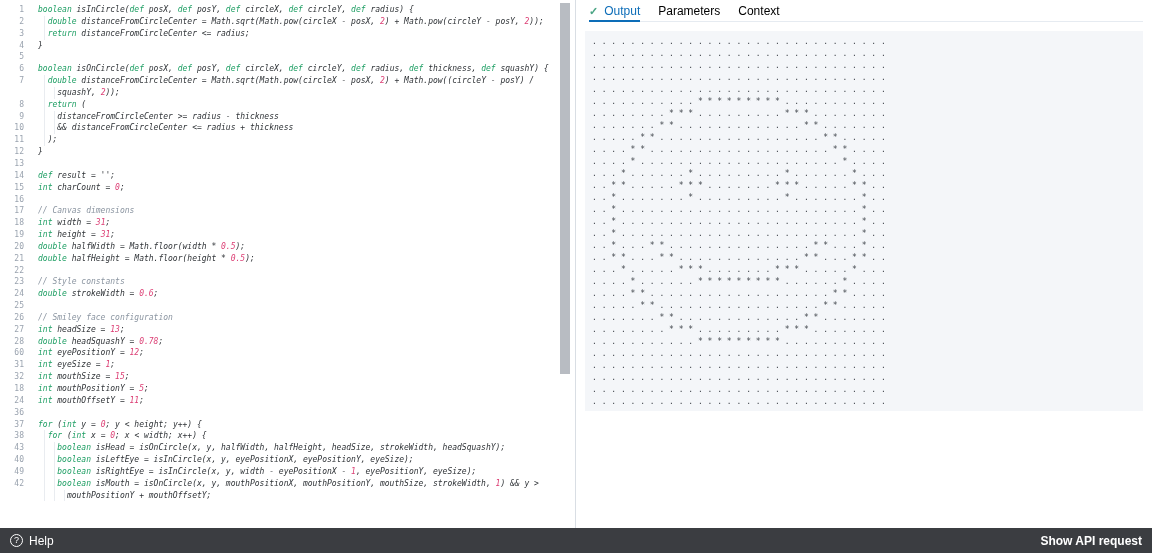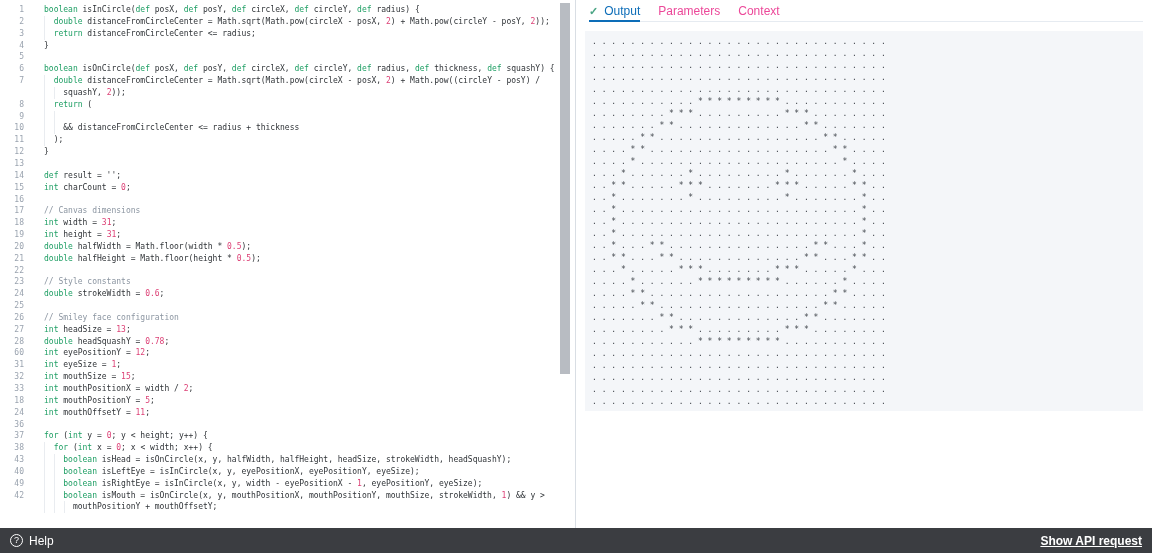--- a/index.html
+++ b/index.html
@@ -5,65 +5,65 @@
   * { margin:0; padding:0; box-sizing:border-box; }
   html,body { background:#fff; }
   .app { width:1152px; height:553px; font-family:"Liberation Sans", sans-serif; position:relative; background:#fff; overflow:hidden; }
   .main { display:flex; height:528px; }
 
   
   .editor { width:575px; position:relative; overflow:hidden; background:#fff; }
   .code-area { padding-top:4px; }
   .code-line { display:flex; height:11.85px; position:relative; white-space:pre; font-family:"DejaVu Sans Mono", monospace; font-size:8px; line-height:11.85px; }
   .gutter { width:24px; flex:none; text-align:right; color:#9aa3af; }
-  .code-text { margin-left:20px; color:#2f3337; }
+  .code-text { margin-left:14px; color:#2f3337;font-style:italic; }
   .tk-kw { color:#1d9e63; }
   .tk-num { color:#dc3e74; }
   .tk-com { color:#8b95a1; }
   .guide { position:absolute; top:0; bottom:0; width:1px; background:#e9ecf0; }
   .sb-thumb { position:absolute; right:5px; top:3px; width:10px; height:371px; background:#b8bcc2; }
 
   .divider { width:1px; background:#d9dee4; }
 
   
   .right { flex:1; background:#fff; position:relative; }
   .tabbar { height:22px; display:flex; align-items:center; padding-left:13px; position:relative; }
   .tab-border { position:absolute; left:13px; right:9px; bottom:0; height:1px; background:#e6ebf1; }
-  .tab { font-size:12px; color:#ec4899; margin-right:18px; height:22px; display:flex; align-items:center; cursor:pointer; position:relative; }
+  .tab { font-size:12px; color:#000000; margin-right:18px; height:22px; display:flex; align-items:center; cursor:pointer; position:relative; }
   .tab.active { color:#0d6db8; font-weight:500; }
   .tab.active::after { content:""; position:absolute; left:0; right:0; bottom:0; height:2px; background:#0d6db8; z-index:2; }
   .check { color:#4ba585; font-size:11px; margin-right:6px; font-weight:700; }
 
   .output-box { margin:9px 9px 0 9px; height:380px; background:#f4f6f9; overflow:hidden; }
   .art { padding:5px 0 0 7px; font-family:"DejaVu Sans Mono", monospace; font-size:8px; line-height:12px; color:#3f444a; white-space:pre; }
 
   
   .footer { height:25px; background:#3b3d41; color:#fff; display:flex; align-items:center; justify-content:space-between; padding:0 10px; font-size:12px; }
   .help-wrap { display:flex; align-items:center; gap:6px; cursor:pointer; }
   .help-circle { width:13px; height:13px; border:1px solid #fff; border-radius:50%; font-size:9px; line-height:11px; text-align:center; display:inline-block; }
-  .api-link { font-weight:600; cursor:pointer;text-decoration:underline; }
+  .api-link { font-weight:600; cursor:pointer; }
 </style>
 </head>
 <body>
 
 <div class="app">
   <div class="main">
 
     <div class="editor">
       <div class="code-area" id="code-lines">
           <div class="code-line"><span class="gutter">1</span><span class="code-text"><span class="tk-kw">boolean</span> isInCircle(<span class="tk-kw">def</span> posX, <span class="tk-kw">def</span> posY, <span class="tk-kw">def</span> circleX, <span class="tk-kw">def</span> circleY, <span class="tk-kw">def</span> radius) {</span></div>
           <div class="code-line"><span class="guide" style="left:44.3px"></span><span class="gutter">2</span><span class="code-text">  <span class="tk-kw">double</span> distanceFromCircleCenter = Math.sqrt(Math.pow(circleX - posX, <span class="tk-num">2</span>) + Math.pow(circleY - posY, <span class="tk-num">2</span>));</span></div>
           <div class="code-line"><span class="guide" style="left:44.3px"></span><span class="gutter">3</span><span class="code-text">  <span class="tk-kw">return</span> distanceFromCircleCenter &lt;= radius;</span></div>
           <div class="code-line"><span class="gutter">4</span><span class="code-text">}</span></div>
           <div class="code-line"><span class="gutter">5</span><span class="code-text"></span></div>
           <div class="code-line"><span class="gutter">6</span><span class="code-text"><span class="tk-kw">boolean</span> isOnCircle(<span class="tk-kw">def</span> posX, <span class="tk-kw">def</span> posY, <span class="tk-kw">def</span> circleX, <span class="tk-kw">def</span> circleY, <span class="tk-kw">def</span> radius, <span class="tk-kw">def</span> thickness, <span class="tk-kw">def</span> squashY) {</span></div>
           <div class="code-line"><span class="guide" style="left:44.3px"></span><span class="gutter">7</span><span class="code-text">  <span class="tk-kw">double</span> distanceFromCircleCenter = Math.sqrt(Math.pow(circleX - posX, <span class="tk-num">2</span>) + Math.pow((circleY - posY) /</span></div>
           <div class="code-line"><span class="guide" style="left:44.3px"></span><span class="guide" style="left:53.9px"></span><span class="gutter"></span><span class="code-text">    squashY, <span class="tk-num">2</span>));</span></div>
           <div class="code-line"><span class="guide" style="left:44.3px"></span><span class="gutter">8</span><span class="code-text">  <span class="tk-kw">return</span> (</span></div>
-          <div class="code-line"><span class="guide" style="left:44.3px"></span><span class="guide" style="left:53.9px"></span><span class="gutter">9</span></div>
+          <div class="code-line"><span class="guide" style="left:44.3px"></span><span class="guide" style="left:53.9px"></span><span class="gutter">9</span><span class="code-text">    distanceFromCircleCenter &gt;= radius - thickness</span></div>
           <div class="code-line"><span class="guide" style="left:44.3px"></span><span class="guide" style="left:53.9px"></span><span class="gutter">10</span><span class="code-text">    &amp;&amp; distanceFromCircleCenter &lt;= radius + thickness</span></div>
           <div class="code-line"><span class="guide" style="left:44.3px"></span><span class="gutter">11</span><span class="code-text">  );</span></div>
           <div class="code-line"><span class="gutter">12</span><span class="code-text">}</span></div>
           <div class="code-line"><span class="gutter">13</span><span class="code-text"></span></div>
           <div class="code-line"><span class="gutter">14</span><span class="code-text"><span class="tk-kw">def</span> result = '';</span></div>
           <div class="code-line"><span class="gutter">15</span><span class="code-text"><span class="tk-kw">int</span> charCount = <span class="tk-num">0</span>;</span></div>
           <div class="code-line"><span class="gutter">16</span><span class="code-text"></span></div>
           <div class="code-line"><span class="gutter">17</span><span class="code-text"><span class="tk-com">// Canvas dimensions</span></span></div>
           <div class="code-line"><span class="gutter">18</span><span class="code-text"><span class="tk-kw">int</span> width = <span class="tk-num">31</span>;</span></div>
           <div class="code-line"><span class="gutter">19</span><span class="code-text"><span class="tk-kw">int</span> height = <span class="tk-num">31</span>;</span></div>
@@ -72,21 +72,20 @@
           <div class="code-line"><span class="gutter">22</span><span class="code-text"></span></div>
           <div class="code-line"><span class="gutter">23</span><span class="code-text"><span class="tk-com">// Style constants</span></span></div>
           <div class="code-line"><span class="gutter">24</span><span class="code-text"><span class="tk-kw">double</span> strokeWidth = <span class="tk-num">0.6</span>;</span></div>
           <div class="code-line"><span class="gutter">25</span><span class="code-text"></span></div>
           <div class="code-line"><span class="gutter">26</span><span class="code-text"><span class="tk-com">// Smiley face configuration</span></span></div>
           <div class="code-line"><span class="gutter">27</span><span class="code-text"><span class="tk-kw">int</span> headSize = <span class="tk-num">13</span>;</span></div>
           <div class="code-line"><span class="gutter">28</span><span class="code-text"><span class="tk-kw">double</span> headSquashY = <span class="tk-num">0.78</span>;</span></div>
           <div class="code-line"><span class="gutter">60</span><span class="code-text"><span class="tk-kw">int</span> eyePositionY = <span class="tk-num">12</span>;</span></div>
           <div class="code-line"><span class="gutter">31</span><span class="code-text"><span class="tk-kw">int</span> eyeSize = <span class="tk-num">1</span>;</span></div>
           <div class="code-line"><span class="gutter">32</span><span class="code-text"><span class="tk-kw">int</span> mouthSize = <span class="tk-num">15</span>;</span></div>
-          <div class="code-line"><span class="gutter">33</span><span class="code-text"><span class="tk-kw">int</span> mouthPositionX = width / <span class="tk-num">2</span>;</span></div>
           <div class="code-line"><span class="gutter">18</span><span class="code-text"><span class="tk-kw">int</span> mouthPositionY = <span class="tk-num">5</span>;</span></div>
           <div class="code-line"><span class="gutter">24</span><span class="code-text"><span class="tk-kw">int</span> mouthOffsetY = <span class="tk-num">11</span>;</span></div>
           <div class="code-line"><span class="gutter">36</span><span class="code-text"></span></div>
           <div class="code-line"><span class="gutter">37</span><span class="code-text"><span class="tk-kw">for</span> (<span class="tk-kw">int</span> y = <span class="tk-num">0</span>; y &lt; height; y++) {</span></div>
           <div class="code-line"><span class="guide" style="left:44.3px"></span><span class="gutter">38</span><span class="code-text">  <span class="tk-kw">for</span> (<span class="tk-kw">int</span> x = <span class="tk-num">0</span>; x &lt; width; x++) {</span></div>
           <div class="code-line"><span class="guide" style="left:44.3px"></span><span class="guide" style="left:53.9px"></span><span class="gutter">43</span><span class="code-text">    <span class="tk-kw">boolean</span> isHead = isOnCircle(x, y, halfWidth, halfHeight, headSize, strokeWidth, headSquashY);</span></div>
           <div class="code-line"><span class="guide" style="left:44.3px"></span><span class="guide" style="left:53.9px"></span><span class="gutter">40</span><span class="code-text">    <span class="tk-kw">boolean</span> isLeftEye = isInCircle(x, y, eyePositionX, eyePositionY, eyeSize);</span></div>
           <div class="code-line"><span class="guide" style="left:44.3px"></span><span class="guide" style="left:53.9px"></span><span class="gutter">49</span><span class="code-text">    <span class="tk-kw">boolean</span> isRightEye = isInCircle(x, y, width - eyePositionX - <span class="tk-num">1</span>, eyePositionY, eyeSize);</span></div>
           <div class="code-line"><span class="guide" style="left:44.3px"></span><span class="guide" style="left:53.9px"></span><span class="gutter">42</span><span class="code-text">    <span class="tk-kw">boolean</span> isMouth = isOnCircle(x, y, mouthPositionX, mouthPositionY, mouthSize, strokeWidth, <span class="tk-num">1</span>) &amp;&amp; y &gt;</span></div>
           <div class="code-line"><span class="guide" style="left:44.3px"></span><span class="guide" style="left:53.9px"></span><span class="guide" style="left:63.5px"></span><span class="gutter"></span><span class="code-text">      mouthPositionY + mouthOffsetY;</span></div>

